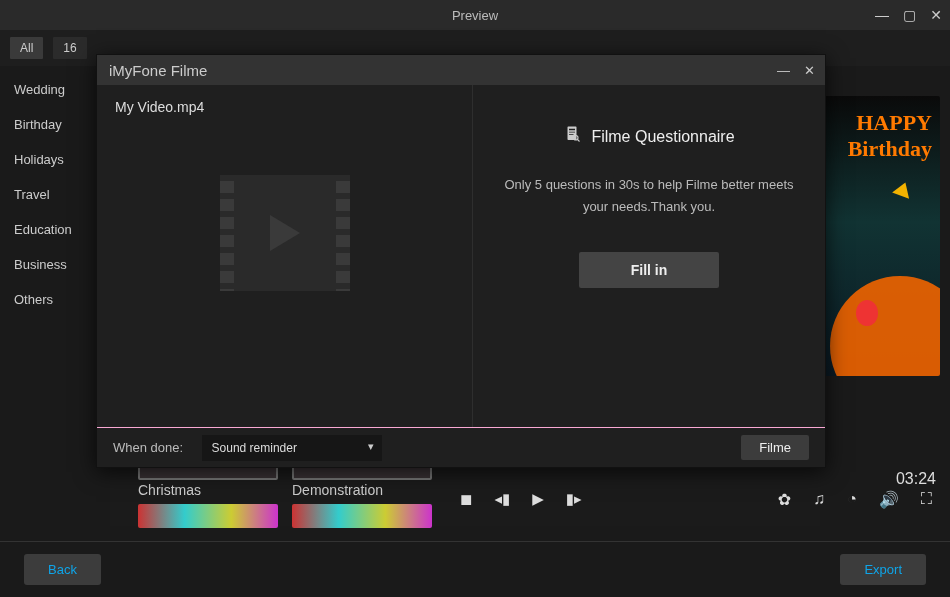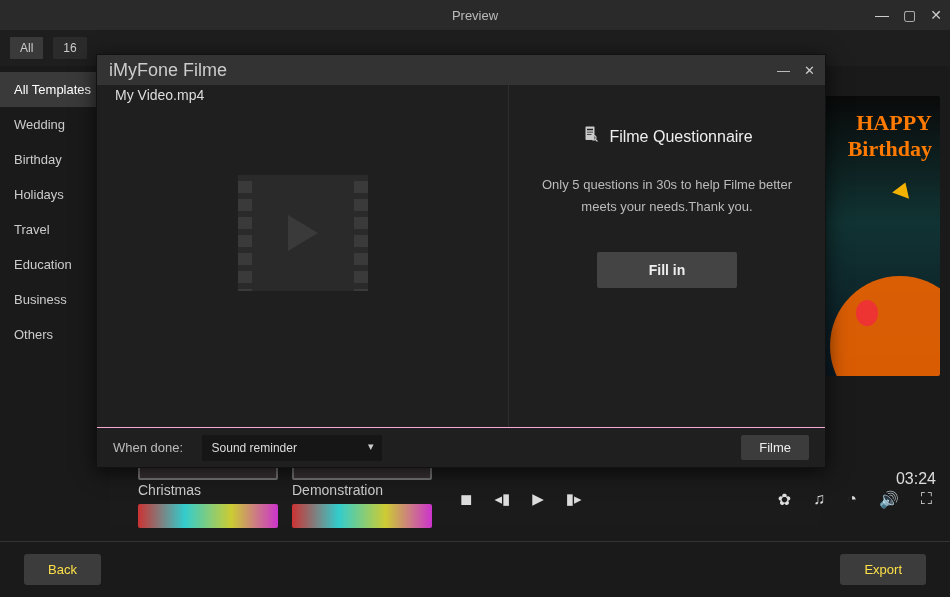--- a/index.html
+++ b/index.html
@@ -43,32 +43,32 @@
 
   
   .player { position: absolute; left: 460px; top: 490px; display: flex; align-items: center; gap: 22px; }
   .pbtn { color: #ddd; font-size: 15px; cursor: pointer; }
   .right-controls { position: absolute; right: 18px; top: 490px; display: flex; gap: 22px; }
   .right-controls .pbtn { font-size: 16px; }
 
   
   .footer { position: absolute; left: 0; right: 0; bottom: 0; height: 56px; border-top: 1px solid #333;
     display: flex; align-items: center; justify-content: space-between; padding: 0 24px; background: #1a1a1a; }
-  .footer .btn { background: #3c3c3c; color: #fde047; padding: 8px 24px; border-radius: 3px; font-size: 13px; cursor: pointer; }
+  .footer .btn { background: #3c3c3c; color: #0ea5e9; padding: 8px 24px; border-radius: 3px; font-size: 13px; cursor: pointer; }
 
   
   .modal { position: absolute; left: 96px; top: 54px; width: 730px; height: 414px;
     background: #1f1f1f; border: 1px solid #111; box-shadow: 0 4px 20px rgba(0,0,0,0.7); }
   .modal-titlebar { height: 30px; background: #333; display: flex; align-items: center; padding: 0 12px; position: relative; }
-  .modal-titlebar .mtitle { font-size: 18px; color: #ccc; }
+  .modal-titlebar .mtitle { font-size: 15px; color: #ccc; }
   .modal-winc { position: absolute; right: 10px; display: flex; gap: 14px; }
   .modal-winc span { color: #ccc; font-size: 13px; cursor: pointer; }
 
   .modal-body { display: flex; height: calc(100% - 30px - 40px); }
-  .m-left { width: 412px; padding: 2px 18px; border-right: 1px solid #2e2e2e; position: relative; }
+  .m-left { width: 376px; padding: 14px 18px; border-right: 1px solid #2e2e2e; position: relative; }
   .m-left .fname { font-size: 14px; color: #ddd; }
   .filmstrip { position: absolute; left: 50%; top: 90px; transform: translateX(-50%);
     width: 130px; height: 116px; background: #2a2a2a; border-radius: 2px; }
   .filmstrip::before, .filmstrip::after { content: ""; position: absolute; top: 0; bottom: 0; width: 14px;
     background: repeating-linear-gradient(#2a2a2a 0 6px, #3a3a3a 6px 18px); }
   .filmstrip::before { left: 0; }
   .filmstrip::after { right: 0; }
   .filmstrip .play { position: absolute; left: 50%; top: 50%; transform: translate(-50%,-50%);
     width: 0; height: 0; border-top: 18px solid transparent; border-bottom: 18px solid transparent; border-left: 30px solid #3a3a3a; }
   .exporting { position: absolute; left: 18px; right: 18px; bottom: 14px; }
@@ -104,21 +104,20 @@
   </div>
 </div>
 
 <div class="filter-row">
   <div class="pill">All</div>
   <div class="pill pill-dark">16</div>
 </div>
 
 <div class="body">
   <div class="sidebar">
-    <div class="side-item active"><span>All Templates</span></div>
     <div class="side-item"><span>Wedding</span></div>
     <div class="side-item"><span>Birthday</span></div>
     <div class="side-item"><span>Holidays</span></div>
     <div class="side-item"><span>Travel</span></div>
     <div class="side-item"><span>Education</span></div>
     <div class="side-item"><span>Business</span></div>
     <div class="side-item"><span>Others</span></div>
   </div>
 
   <div class="centerzone"></div>

